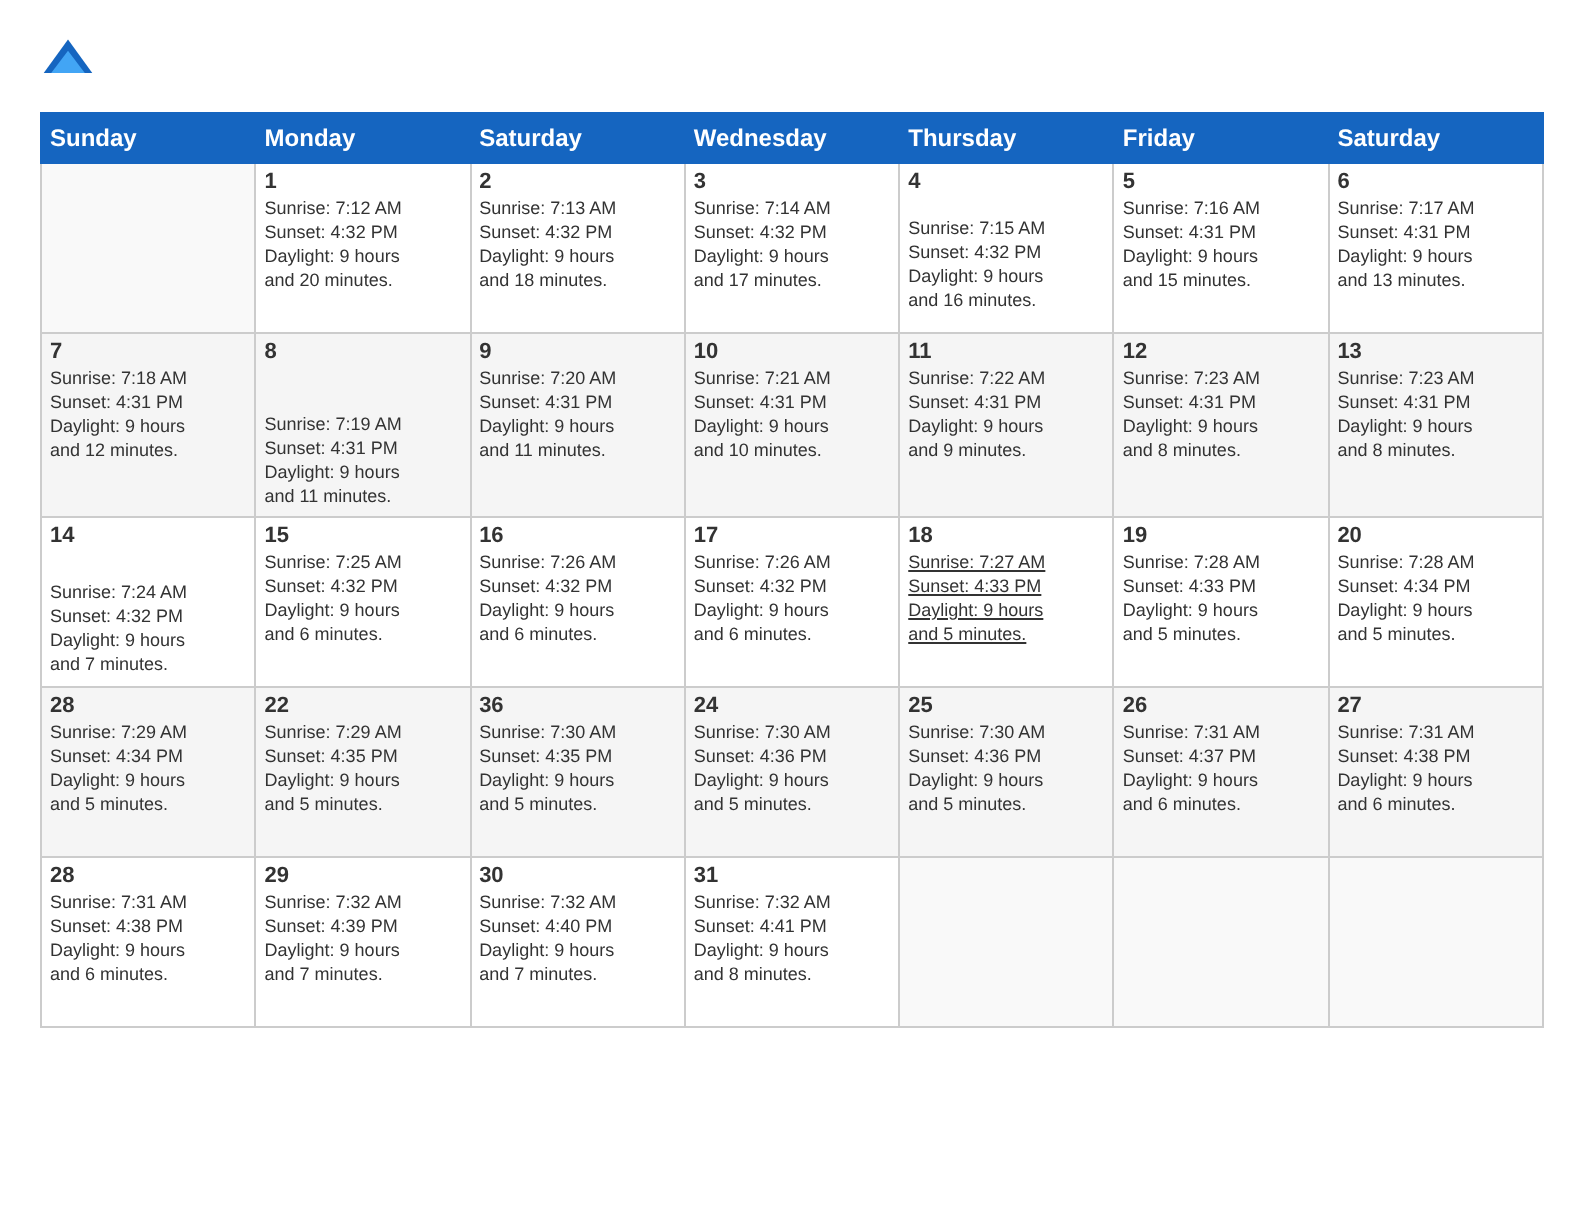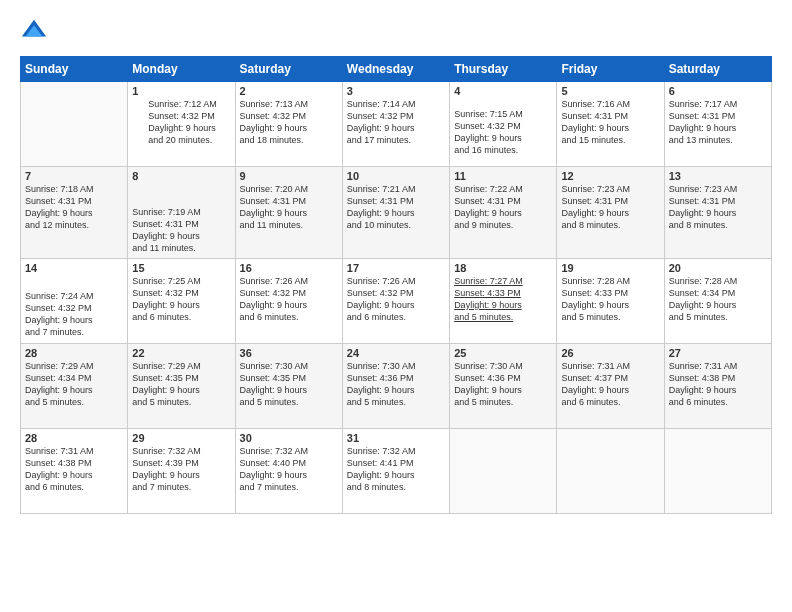--- a/index.html
+++ b/index.html
@@ -125,21 +125,21 @@
           <th>Thursday</th>
           <th>Friday</th>
           <th>Saturday</th>
         </tr>
     </thead>
     <tbody id="calendar-body">
     <tr>
           <td class="empty-cell"></td>
           <td>
             <span class="day-number">1</span>
-            <div class="day-info" style="white-space: pre-line; margin-left: 16px;">Sunrise: 7:12 AM
+            <div class="day-info" style="white-space: pre-line;">Sunrise: 7:12 AM
 Sunset: 4:32 PM
 Daylight: 9 hours
 and 20 minutes.</div>
           </td>
           <td>
             <span class="day-number">2</span>
             <div class="day-info" style="white-space: pre-line;">Sunrise: 7:13 AM
 Sunset: 4:32 PM
 Daylight: 9 hours
 and 18 minutes.</div>

